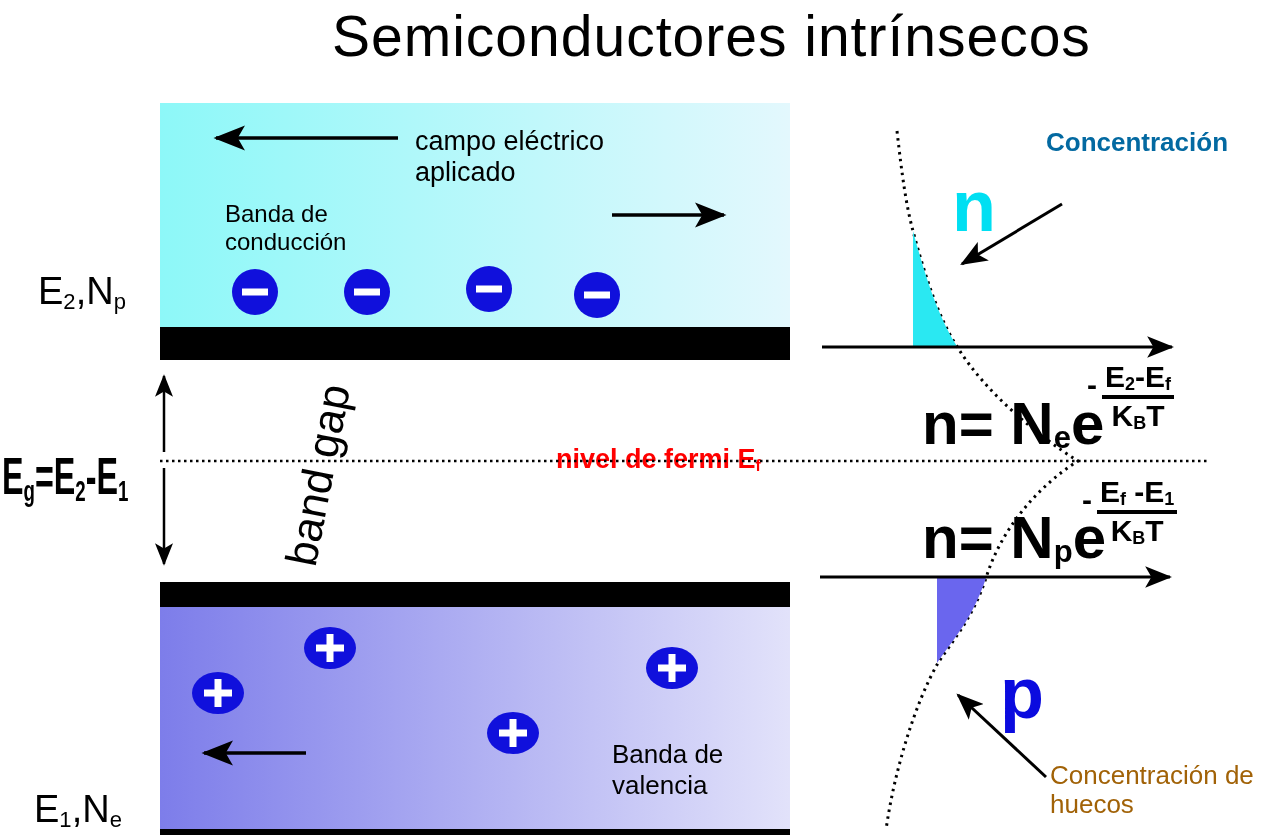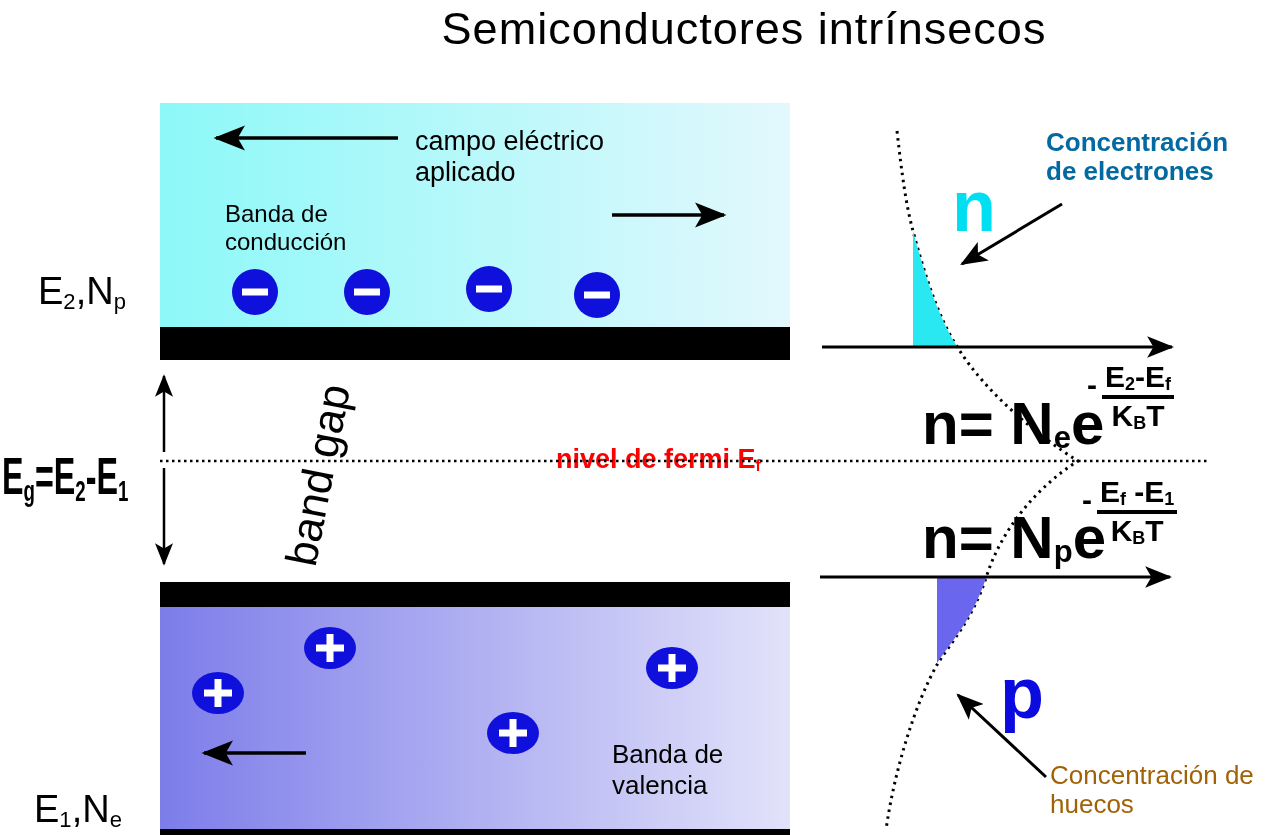--- a/index.html
+++ b/index.html
@@ -11,21 +11,21 @@
   .band-cond{left:160px;top:103px;width:630px;height:224px;
              background:linear-gradient(to right,#8df8f8,#e3f8fd);}
   .band-val{left:160px;top:607px;width:630px;height:222px;
             background:linear-gradient(to right,#7d7dea,#e2e2fa);}
   .bar{background:#000;}
   .bar-cond{left:160px;top:327px;width:630px;height:33px;}
   .bar-val{left:160px;top:582px;width:630px;height:25px;}
   .bar-bottom{left:160px;top:829px;width:630px;height:6px;}
 
   
-  .title{left:344px;top:3px;width:800px;text-align:center;font-size:45px;letter-spacing:1px;}
+  .title{left:332px;top:3px;width:800px;text-align:left;font-size:57px;letter-spacing:1px;}
   .lbl-energy{font-size:38px;}
   .lbl-e2{left:38px;top:270px;}
   .lbl-e1{left:34px;top:788px;}
   .sub{font-size:0.58em;position:relative;top:0.22em;}
   .eg{left:2px;top:446px;font-size:52px;font-weight:bold;
       transform:scaleX(0.62);transform-origin:left top;}
   .bandgap{left:318px;top:475px;font-size:44px;
            transform:translate(-50%,-50%) rotate(-79deg);}
   .fermi{left:548px;top:444px;font-size:27px;font-weight:bold;color:#ff0000;margin-left:8px;}
 
@@ -159,21 +159,20 @@
     <span class="frac">
       <span class="num"><span>E</span><span class="ssub">f</span><span> -E</span><span class="ssub">1</span></span>
       <span class="den"><span>K</span><span class="ssub">B</span><span>T</span></span>
     </span>
   </div>
 
   <div class="abs nlabel">n</div>
   <div class="abs plabel">p</div>
   <div class="abs conc-e">
     <div>Concentración</div>
-    <div>de electrones</div>
   </div>
   <div class="abs conc-h">
     <div>Concentración de</div>
     <div>huecos</div>
   </div>
 
   <svg class="overlay" width="1280" height="835" viewBox="0 0 1280 835">
     <defs>
       <marker id="ah" viewBox="0 0 10 8" refX="9.2" refY="4" markerWidth="9" markerHeight="7.2" orient="auto-start-reverse">
         <path d="M0,0 L10,4 L0,8 L2.3,4 Z" fill="#000"></path>

